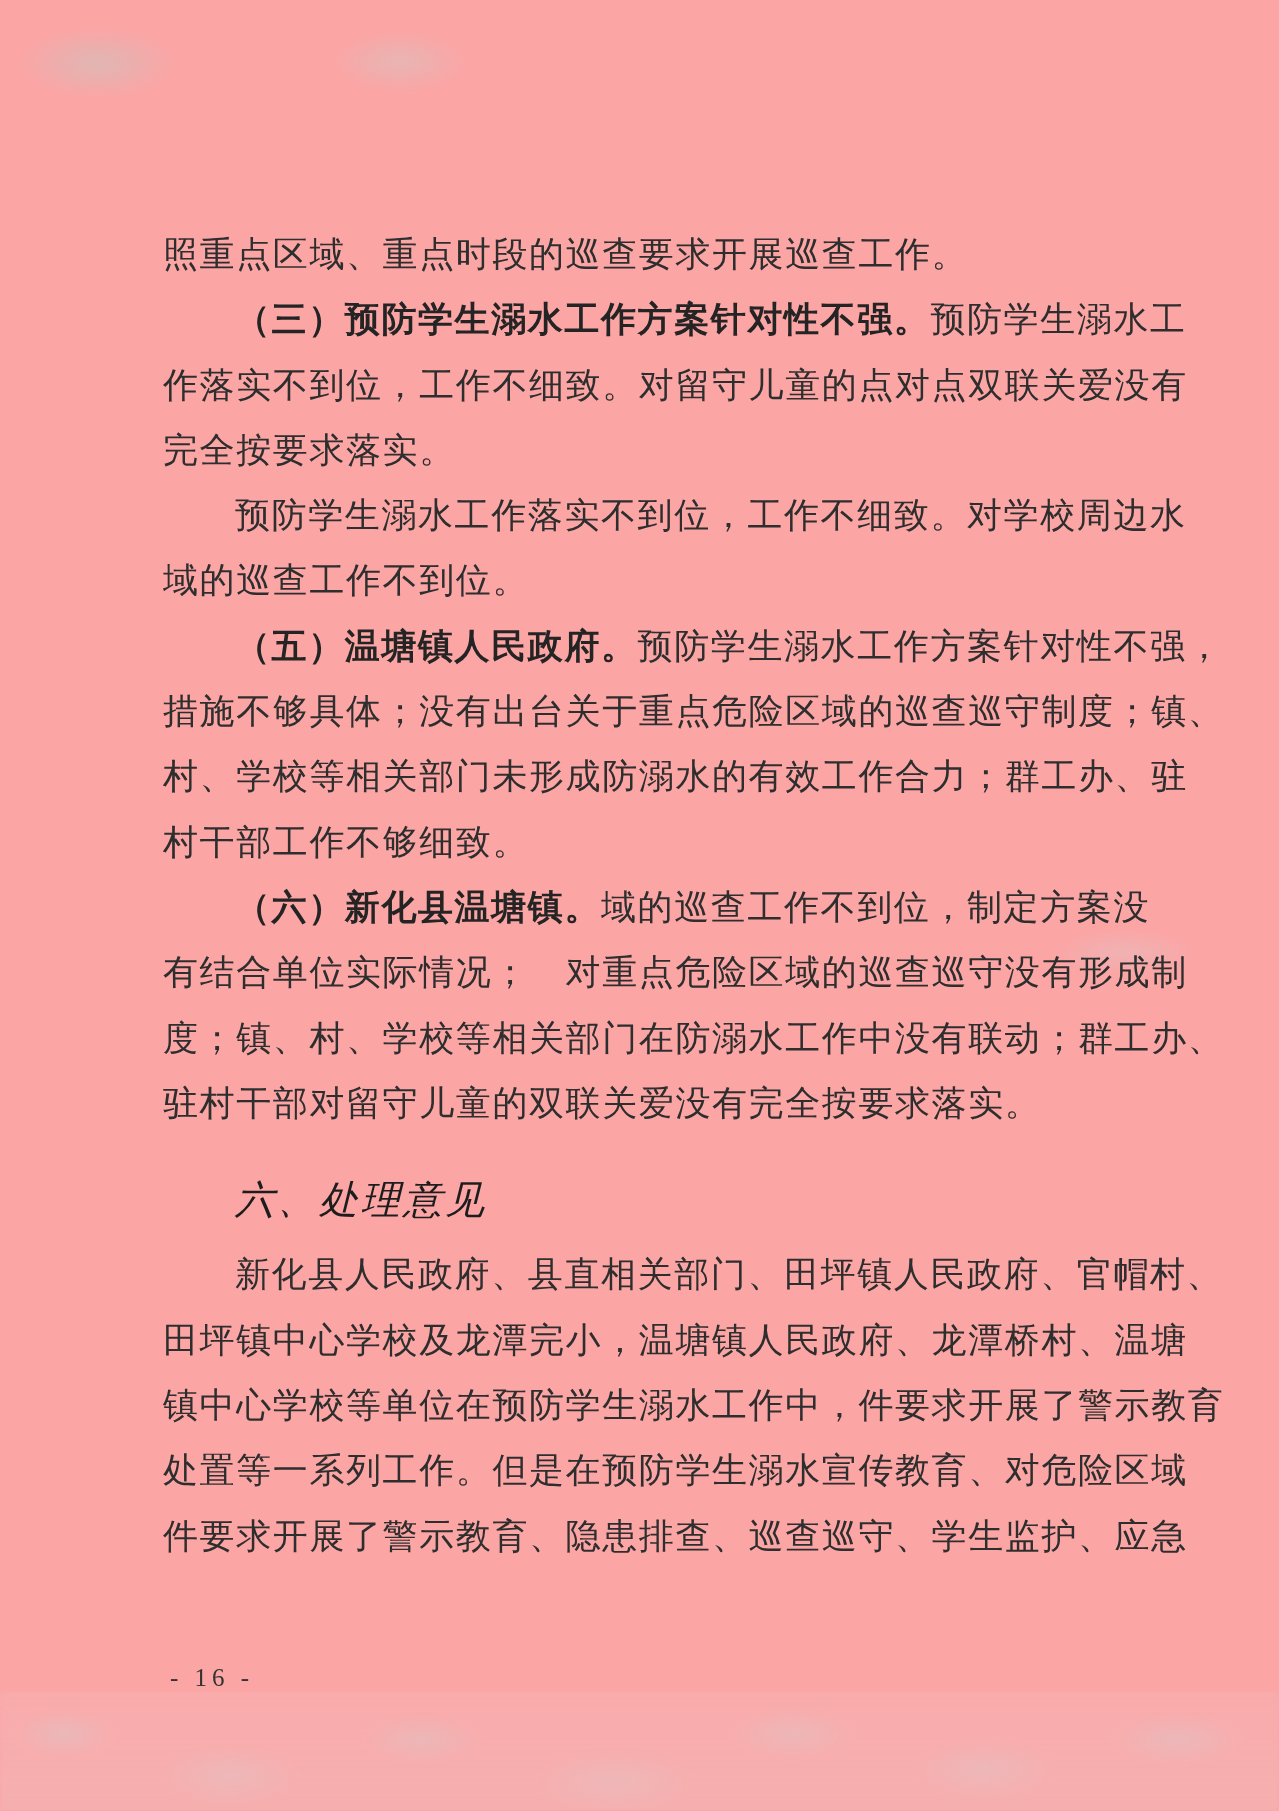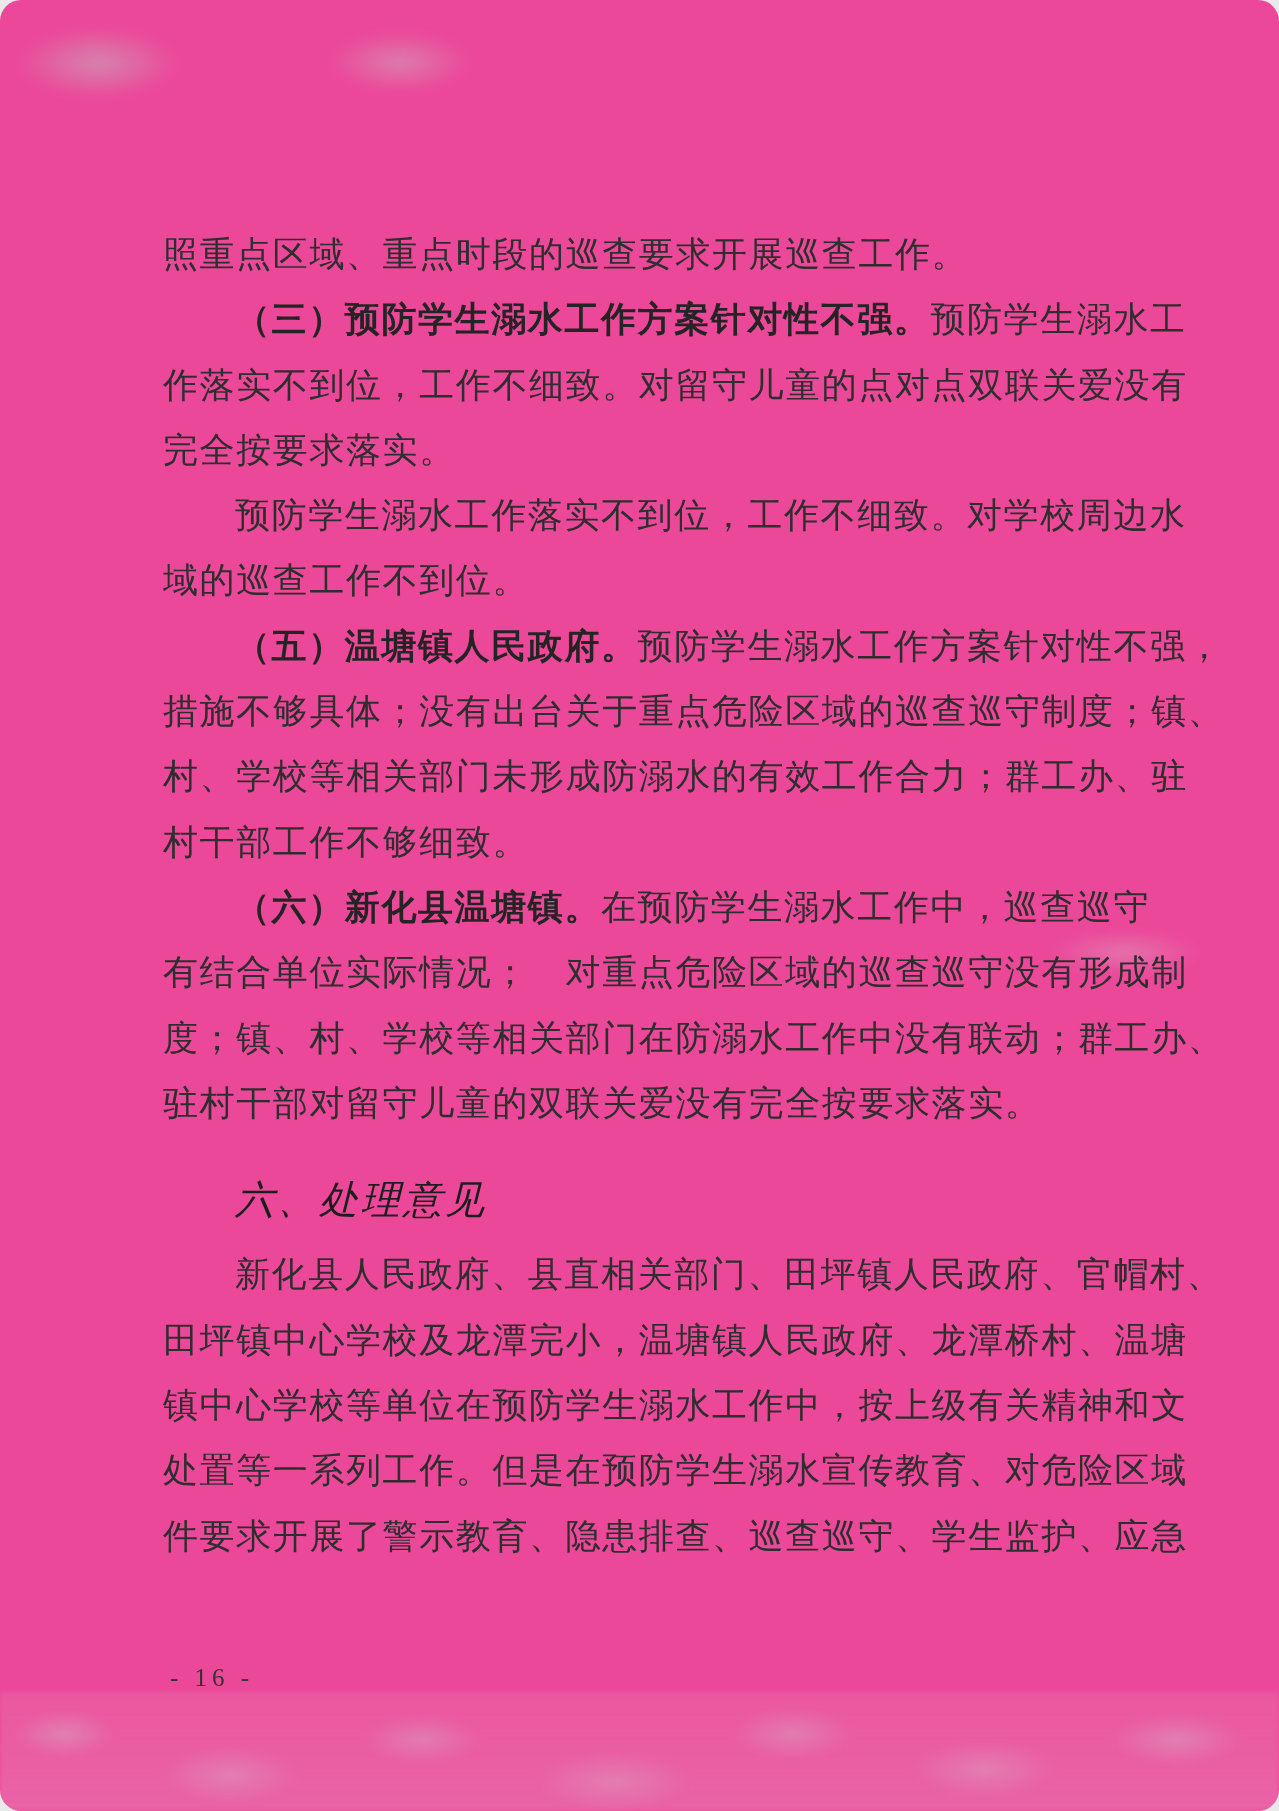--- a/index.html
+++ b/index.html
@@ -1,22 +1,21 @@
 <!DOCTYPE html>
 <html><head>
 <meta charset="utf-8">
 <style>
   html,body{margin:0;padding:0;background:#e9e9e9;}
   .page{
     position:relative;
     width:1279px;height:1811px;
-    background:#ec4899;
+    background:#fca5a5;
     overflow:hidden;
     font-family:"Liberation Serif","DejaVu Serif",serif;
-    border-radius:21px;
   }
   .text-block{
     position:absolute;
     left:163px;
     top:222px;
     width:1050px;
   }
   .line{
     font-size:35px;
     line-height:65.3px;
@@ -91,28 +90,28 @@
       <div class="line"><span class="body-seg">照重点区域、重点时段的巡查要求开展巡查工作。</span></div>
       <div class="line indent"><span class="em-seg">（三）预防学生溺水工作方案针对性不强。</span><span class="body-seg">预防学生溺水工</span></div>
       <div class="line"><span class="body-seg">作落实不到位，工作不细致。对留守儿童的点对点双联关爱没有</span></div>
       <div class="line"><span class="body-seg">完全按要求落实。</span></div>
       <div class="line indent"><span class="body-seg">预防学生溺水工作落实不到位，工作不细致。对学校周边水</span></div>
       <div class="line"><span class="body-seg">域的巡查工作不到位。</span></div>
       <div class="line indent"><span class="em-seg">（五）温塘镇人民政府。</span><span class="body-seg">预防学生溺水工作方案针对性不强，</span></div>
       <div class="line"><span class="body-seg">措施不够具体；没有出台关于重点危险区域的巡查巡守制度；镇、</span></div>
       <div class="line"><span class="body-seg">村、学校等相关部门未形成防溺水的有效工作合力；群工办、驻</span></div>
       <div class="line"><span class="body-seg">村干部工作不够细致。</span></div>
-      <div class="line indent"><span class="em-seg">（六）新化县温塘镇。</span><span class="body-seg">在预防学生溺水工作中，巡查巡守</span></div>
+      <div class="line indent"><span class="em-seg">（六）新化县温塘镇。</span><span class="body-seg">域的巡查工作不到位，制定方案没</span></div>
       <div class="line"><span class="body-seg">有结合单位实际情况；　对重点危险区域的巡查巡守没有形成制</span></div>
       <div class="line"><span class="body-seg">度；镇、村、学校等相关部门在防溺水工作中没有联动；群工办、</span></div>
       <div class="line"><span class="body-seg">驻村干部对留守儿童的双联关爱没有完全按要求落实。</span></div>
       <div class="line indent heading"><span class="body-seg">六、处理意见</span></div>
       <div class="line indent"><span class="body-seg">新化县人民政府、县直相关部门、田坪镇人民政府、官帽村、</span></div>
       <div class="line"><span class="body-seg">田坪镇中心学校及龙潭完小，温塘镇人民政府、龙潭桥村、温塘</span></div>
-      <div class="line"><span class="body-seg">镇中心学校等单位在预防学生溺水工作中，按上级有关精神和文</span></div>
+      <div class="line"><span class="body-seg">镇中心学校等单位在预防学生溺水工作中，件要求开展了警示教育</span></div>
       <div class="line"><span class="body-seg">处置等一系列工作。但是在预防学生溺水宣传教育、对危险区域</span></div>
       <div class="line"><span class="body-seg">件要求开展了警示教育、隐患排查、巡查巡守、学生监护、应急</span></div>
     </div>
 
   <div class="page-number">- 16 -</div>
 
   <div class="bottom-noise"></div>
 </div>
 
 </body></html>

